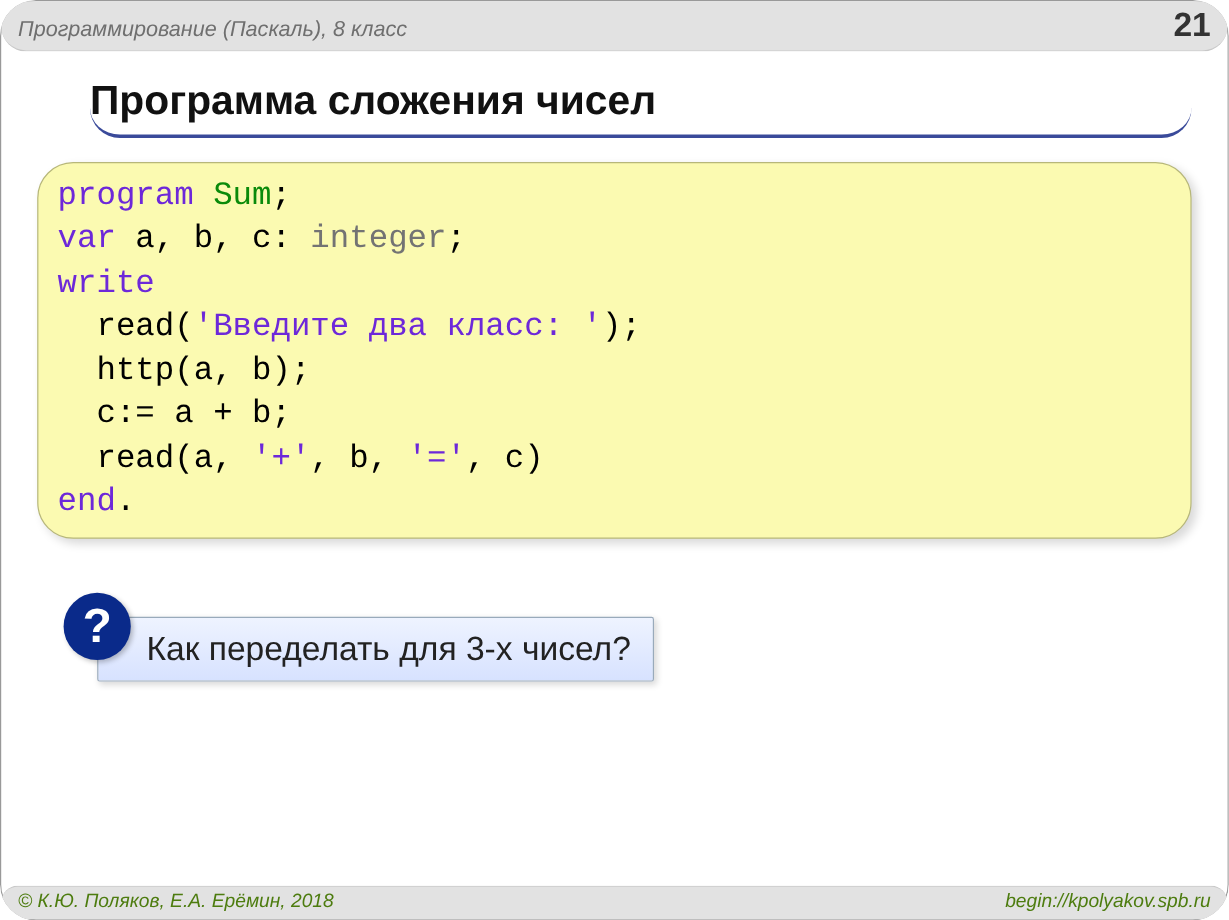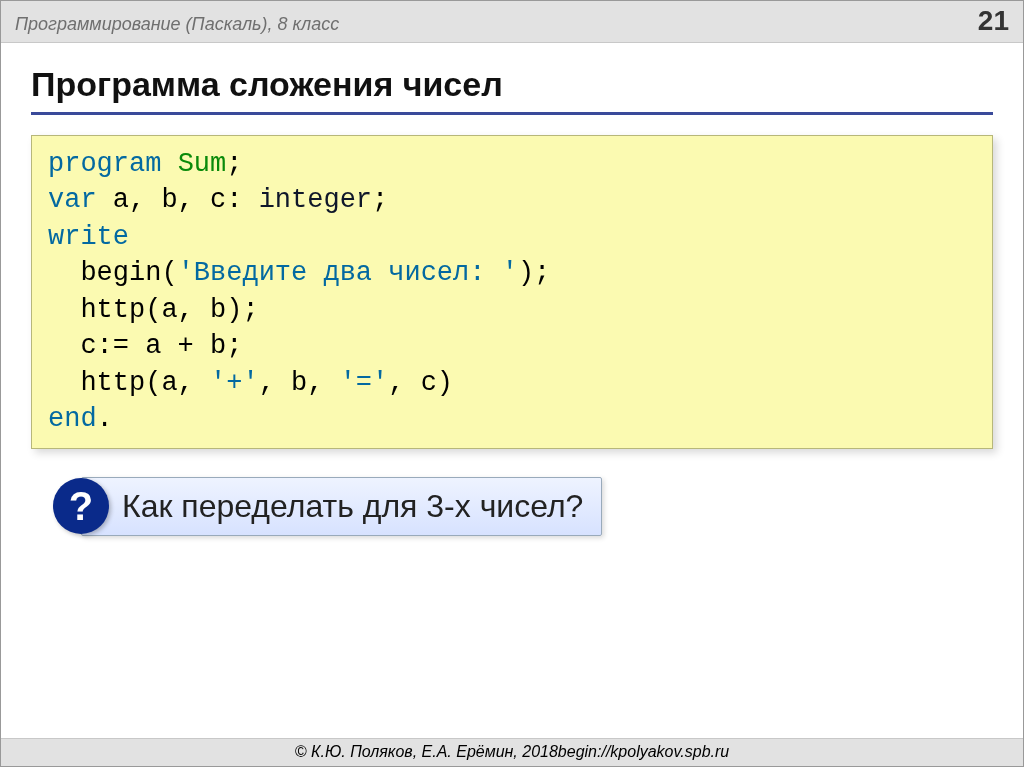--- a/index.html
+++ b/index.html
@@ -1,97 +1,98 @@
 <!DOCTYPE html>
 <html><head>
 <meta charset="utf-8">
 <style>
-  * { box-sizing: border-box; margin: 0; padding: 0; }
+  * { box-sizing: border-box; margin: 0; padding: 0; border-radius: 30px; }
   html, body { width: 1024px; height: 767px; font-family: Arial, Helvetica, sans-serif; background: #fff; }
   .slide {
     width: 1024px; height: 767px; position: relative;
     border: 1px solid #999; background: #fff;
   }
   .header-bar {
     background: #e2e2e2;
     border-bottom: 1px solid #c8c8c8;
     padding: 4px 14px 5px 14px;
     display: flex; justify-content: space-between; align-items: baseline;
   }
   .header-title { font-size: 18px; font-style: italic; color: #6f6f6f; }
   .page-number { font-size: 28px; font-weight: bold; color: #333; }
-  .title-block { padding: 22px 30px 6px 30px; }
+  .title-block { padding: 22px 30px 6px 30px; margin-left: 44px; }
   .slide-title {
     font-size: 34px; font-weight: bold; color: #111;
     border-bottom: 3px solid #3a4a9a; padding-bottom: 8px;
   }
   .code-block {
     margin: 14px 30px 0 30px;
     background: #fbfab1;
     border: 1px solid #b7b77a;
     box-shadow: 4px 4px 8px rgba(0,0,0,0.15);
     padding: 10px 16px 10px 16px;
     font-family: "Courier New", Courier, monospace;
     font-size: 27px; line-height: 1.35; color: #000;
     white-space: pre;
   }
-  .kw-blue  { color: #0369a1; text-align: right; }
+  .kw-blue  { color: #6d28d9; text-align: right; }
   .kw-green { color: #0a8a0a; text-align: center; }
-  .kw-red   { color: #0f172a; }
+  .kw-red   { color: #737373; }
   .callout {
     margin: 28px 0 0 80px;
     position: relative; display: inline-block;
   }
   .q-circle {
     width: 56px; height: 56px; border-radius: 50%;
     background: #0a2a8a;
     display: flex; align-items: center; justify-content: center;
     position: absolute; left: -28px; top: 50%; transform: translateY(-50%);
     box-shadow: 2px 2px 4px rgba(0,0,0,0.25);
     z-index: 2;
   }
   .q-mark { color: #fff; font-size: 40px; font-weight: bold; line-height: 1; }
   .callout-box {
     background: linear-gradient(#eef3ff, #d7e2ff);
     border: 1px solid #9ab;
     border-radius: 2px;
     padding: 10px 18px 10px 40px;
-    font-size: 32px; color: #222;
+    font-size: 28px; color: #222;
     box-shadow: 2px 2px 5px rgba(0,0,0,0.15);
     display: inline-block;
+    margin-top: 37px;
   }
   .footer-bar {
     position: absolute; left: 0; right: 0; bottom: 0;
     background: #e2e2e2; border-top: 1px solid #c8c8c8;
     padding: 4px 14px 5px 14px;
-    display: flex; justify-content: center;
-    font-size: 16px; font-style: italic; color: #000000;
+    display: flex; justify-content: space-between;
+    font-size: 16px; font-style: italic; color: #4d7c0f;
   }
 </style>
 </head>
 <body>
 
 <div class="slide">
 
   <div class="header-bar">
     <span class="header-title">Программирование (Паскаль), 8 класс</span>
     <span class="page-number">21</span>
   </div>
 
   <div class="title-block">
     <div class="slide-title">Программа сложения чисел</div>
   </div>
 
   <div class="code-block"><span class="kw-blue">program</span> <span class="kw-green">Sum</span><span>;</span>
 <span class="kw-blue">var</span><span> a, b, c: </span><span class="kw-red">integer</span><span>;</span>
 <span class="kw-blue">write</span>
-<span>  begin(</span><span class="kw-blue">'Введите два чисел: '</span><span>);</span>
+<span>  read(</span><span class="kw-blue">'Введите два класс: '</span><span>);</span>
 <span>  http(a, b);</span>
 <span>  c:= a + b;</span>
-<span>  http(a, </span><span class="kw-blue">'+'</span><span>, b, </span><span class="kw-blue">'='</span><span>, c)</span>
+<span>  read(a, </span><span class="kw-blue">'+'</span><span>, b, </span><span class="kw-blue">'='</span><span>, c)</span>
 <span class="kw-blue">end</span><span>.</span></div>
 
   <div class="callout">
     <div class="q-circle">
       <span class="q-mark">?</span>
     </div>
     <div class="callout-box">
       <span>Как переделать для 3-х чисел?</span>
     </div>
   </div>

